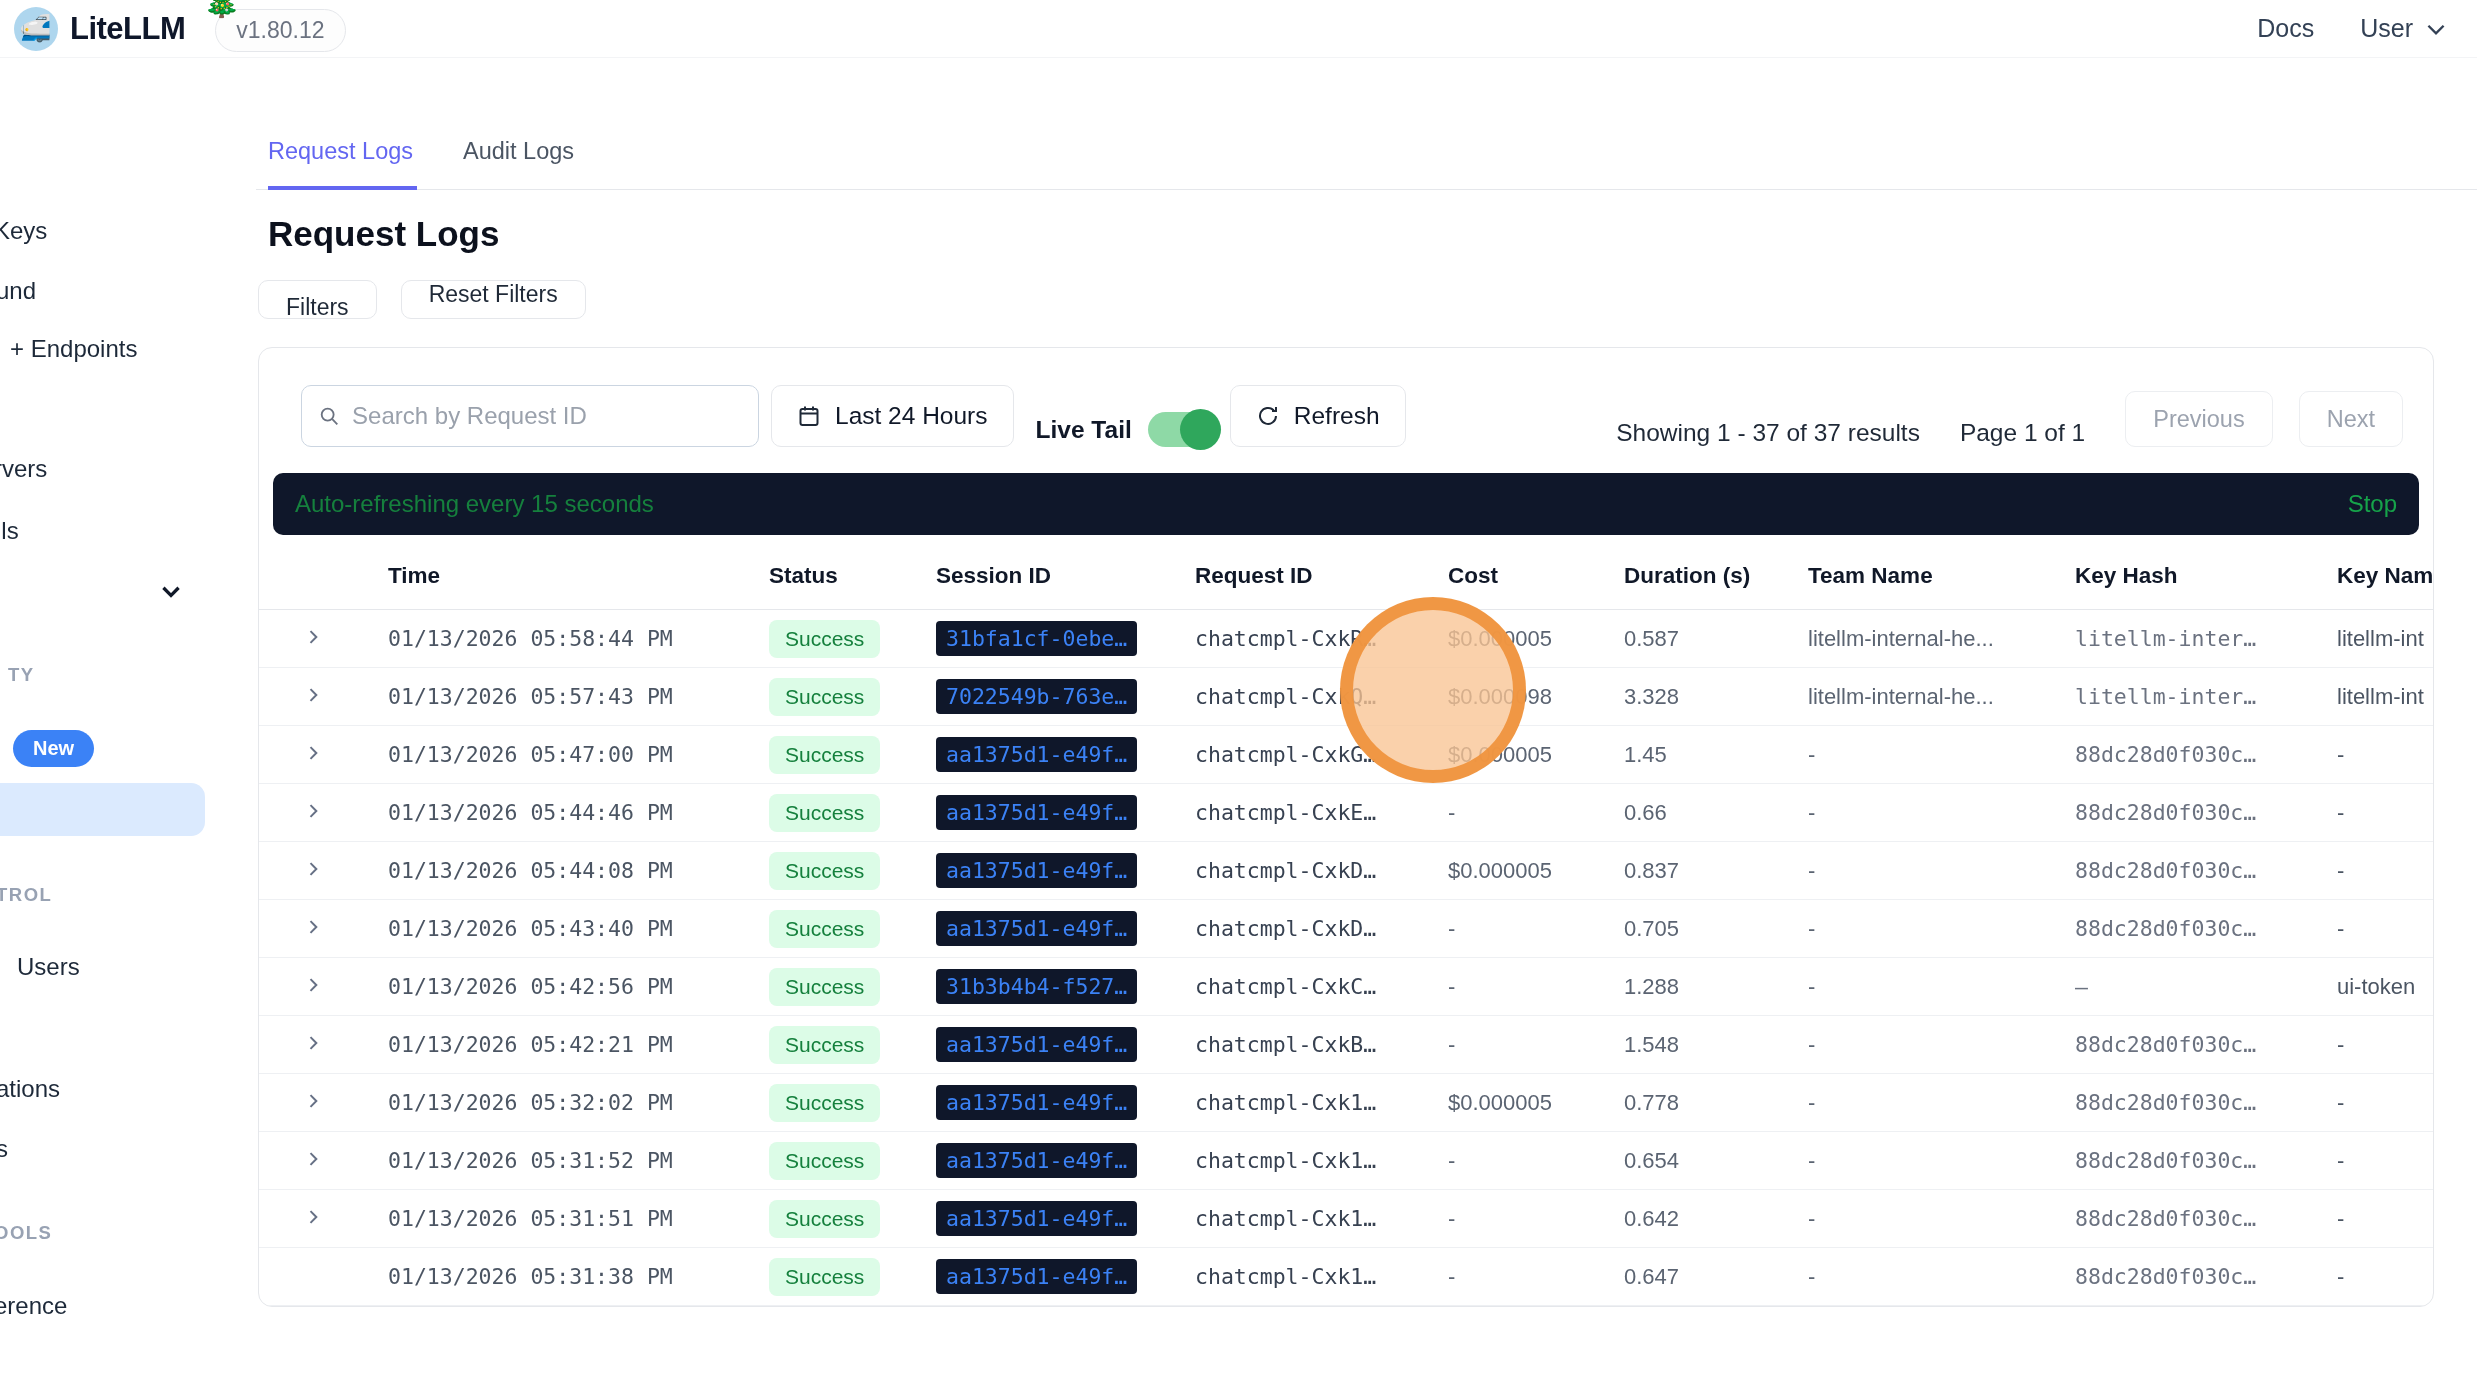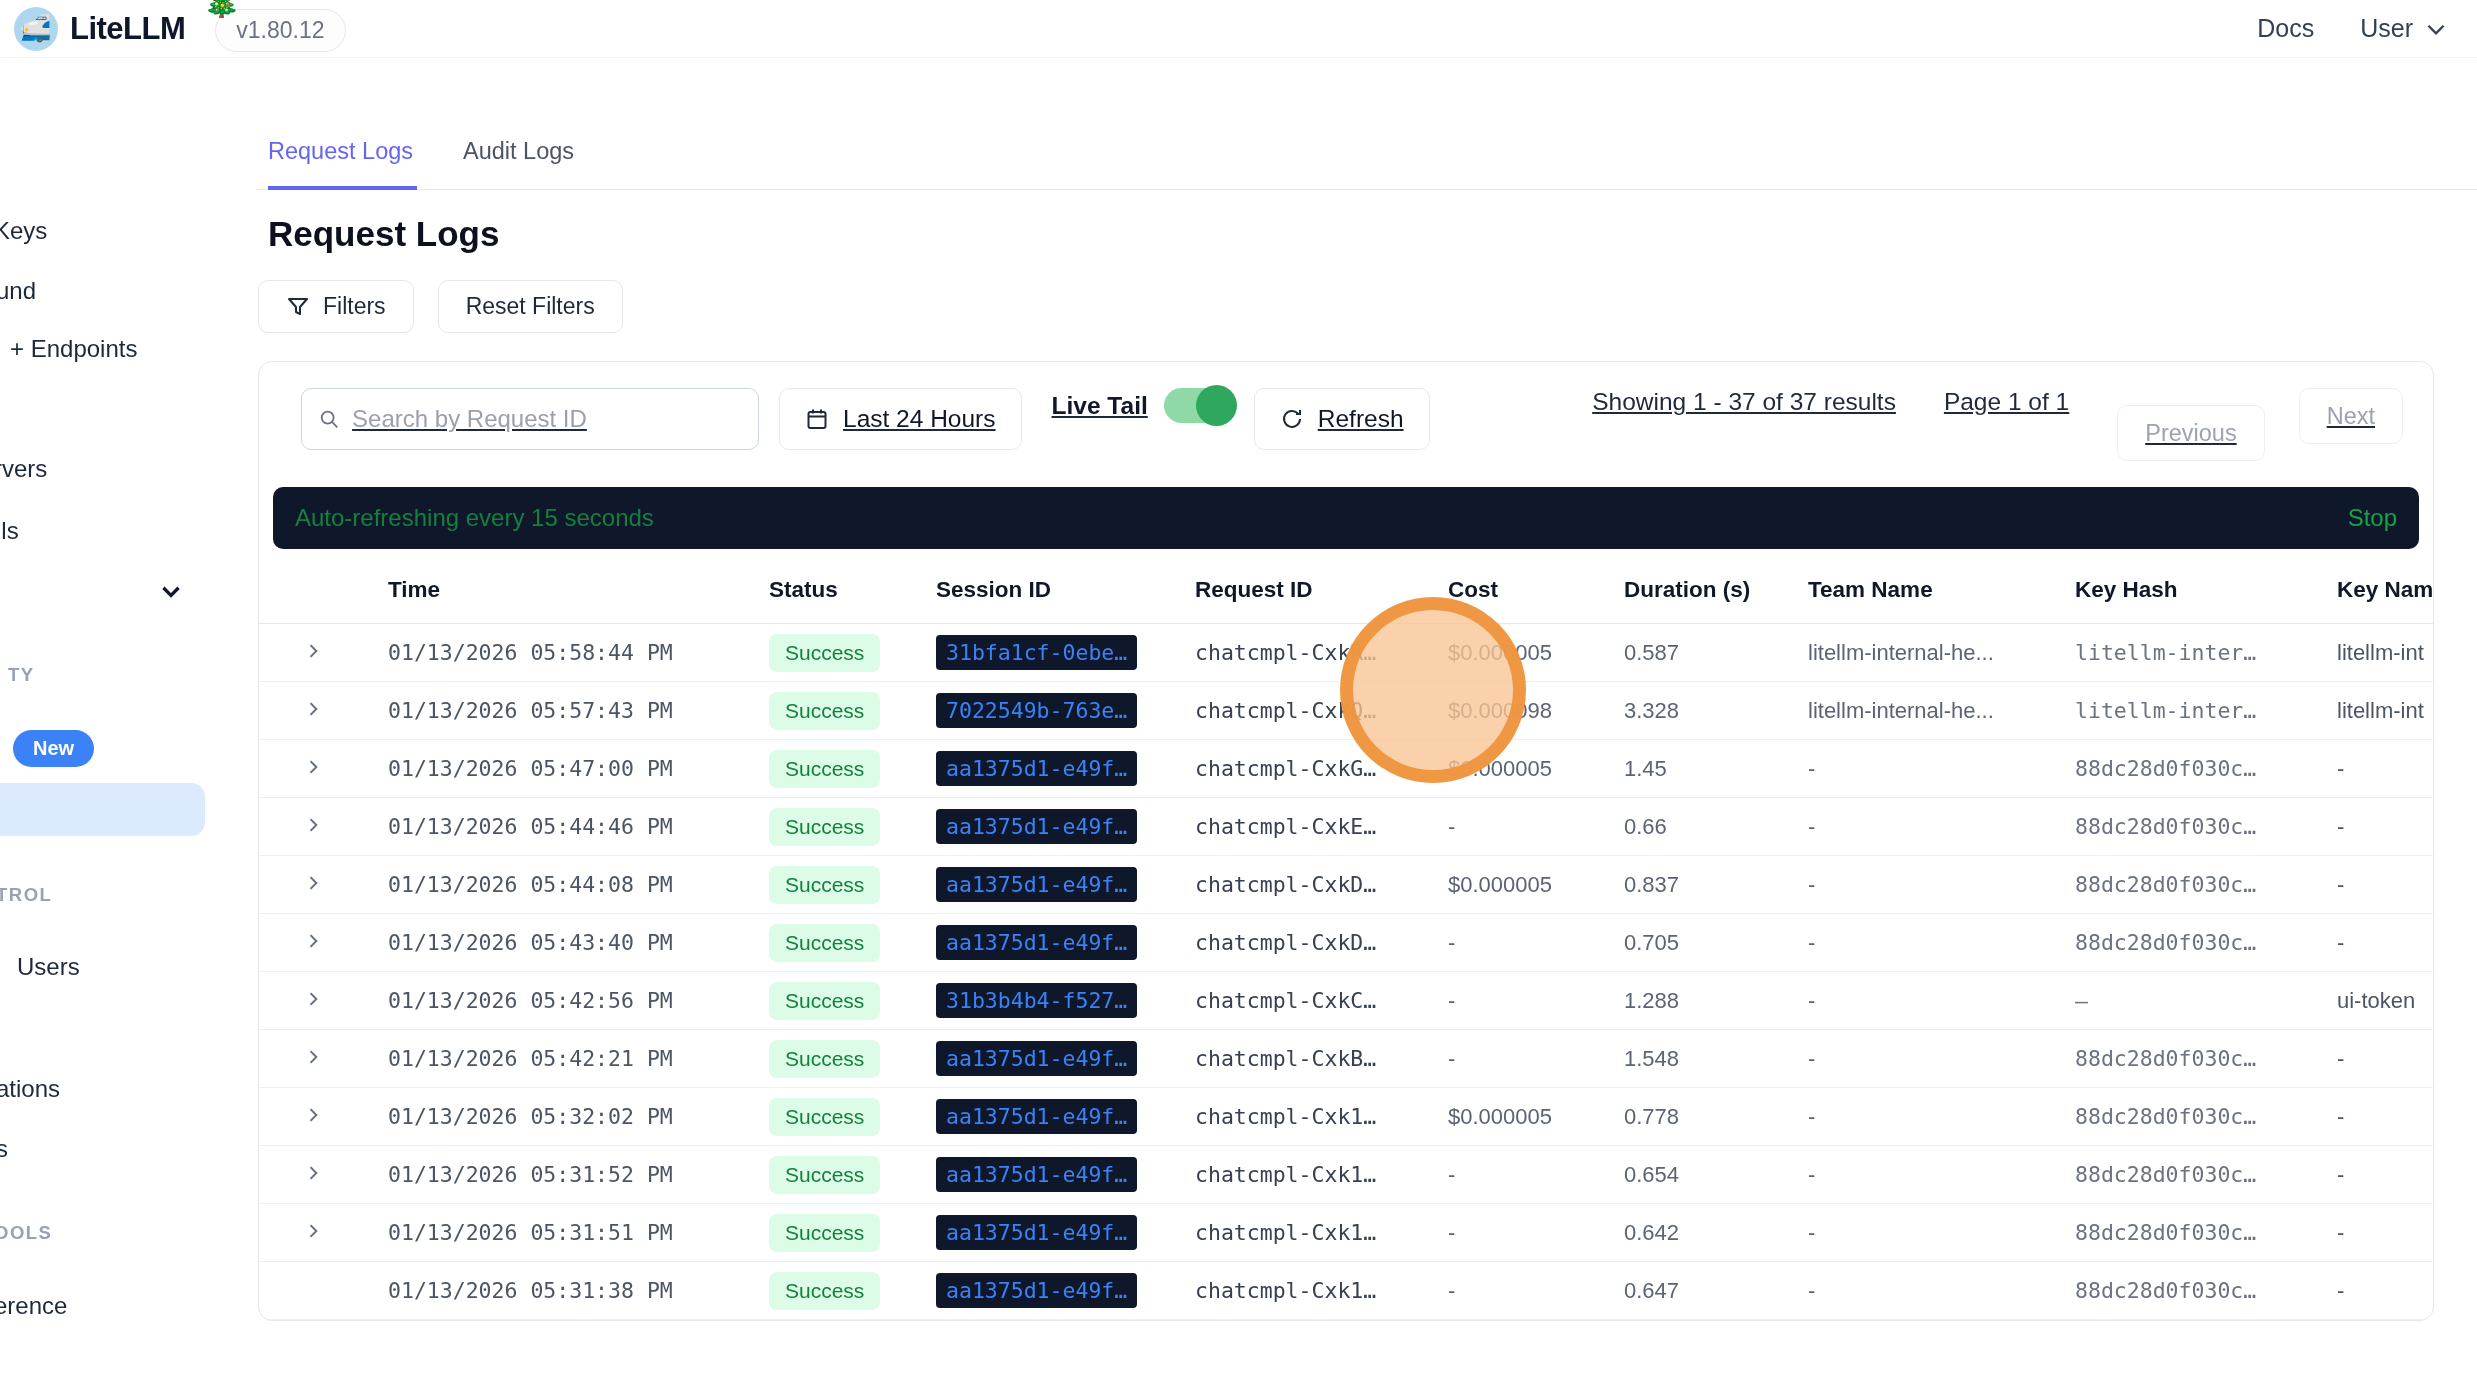--- a/index.html
+++ b/index.html
@@ -34,27 +34,27 @@
                   stroke:#101828; stroke-width:3; fill:none; }
 
   
   .main { position:absolute; left:256px; top:58px; right:0; bottom:0; background:#fff; }
   .tabbar { margin-top:80px; border-bottom:1px solid #e5e7eb; display:flex; gap:46px; padding-left:12px; }
   .tab { font-size:23.5px; padding:0 4px 21px 0; color:#4b5563; cursor:pointer; }
   .tab.active { color:#6366f1; font-weight:500; border-bottom:4px solid #6366f1; margin-bottom:-1px; }
   .page-title { margin:24px 0 0 12px; font-size:35px; font-weight:800; color:#0c111d; }
   .actions-row { margin:26px 0 0 2px; display:flex; gap:24px; }
   .btn { display:inline-flex; align-items:center; gap:13px; background:#fff; border:1px solid #e5e7eb;
-         border-radius:10px; height:53px; padding:0 27px; font-size:23px; color:#1f2937; cursor:pointer; }
+         border-radius:10px; height:39px; padding:0 27px; font-size:23px; color:#1f2937; cursor:pointer;flex-direction:column; }
   .icon-svg { width:24px; height:24px; stroke:#1f2937; stroke-width:2; fill:none; }
 
   
   .card { margin:28px 43px 0 2px; border:1px solid #e5e7eb; border-radius:14px; overflow:hidden;
           background:#fff; height:960px; }
-  .toolbar { display:flex; align-items:flex-start; padding:26px 30px 26px 42px; gap:20px;text-decoration:underline; }
+  .toolbar { display:flex; align-items:flex-end; padding:26px 30px 26px 42px; gap:12px; }
   .search-box { display:flex; align-items:center; width:458px; height:62px; border:1.5px solid #cbd5e1;
                 border-radius:10px; padding:0 16px; gap:12px; background:#fff; }
   .search-box input { border:none; outline:none; font-size:24px; color:#374151; width:100%;
                       font-family:"Liberation Sans", sans-serif; }
   .search-box input::placeholder { color:#9aa1ac; }
   .tool-btn { display:inline-flex; align-items:center; gap:14px; height:62px; padding:0 25px;
               border:1px solid #e5e7eb; border-radius:10px; background:#fff; font-size:24.5px;
               font-weight:500; color:#101828; cursor:pointer; }
   .livetail { display:flex; align-items:center; gap:16px; margin-left:10px; }
   .livetail-label { font-size:24.5px; font-weight:600; color:#101828; }

